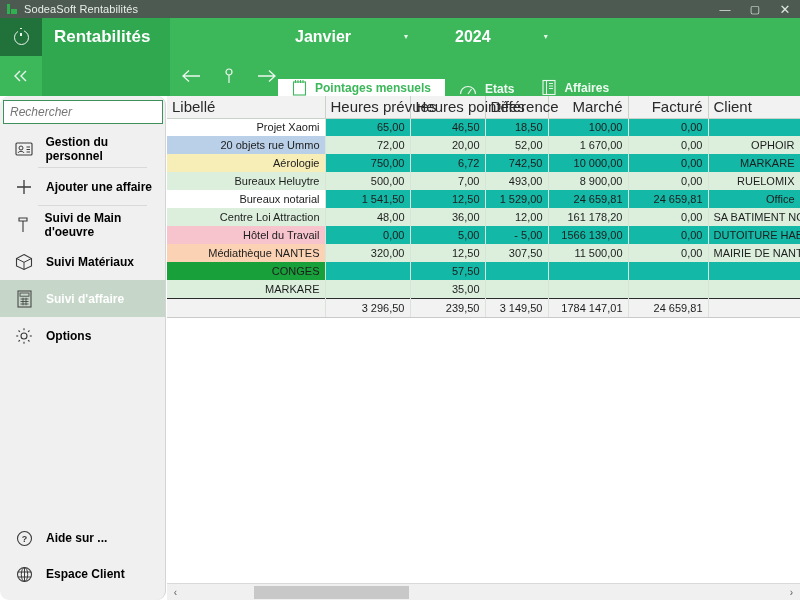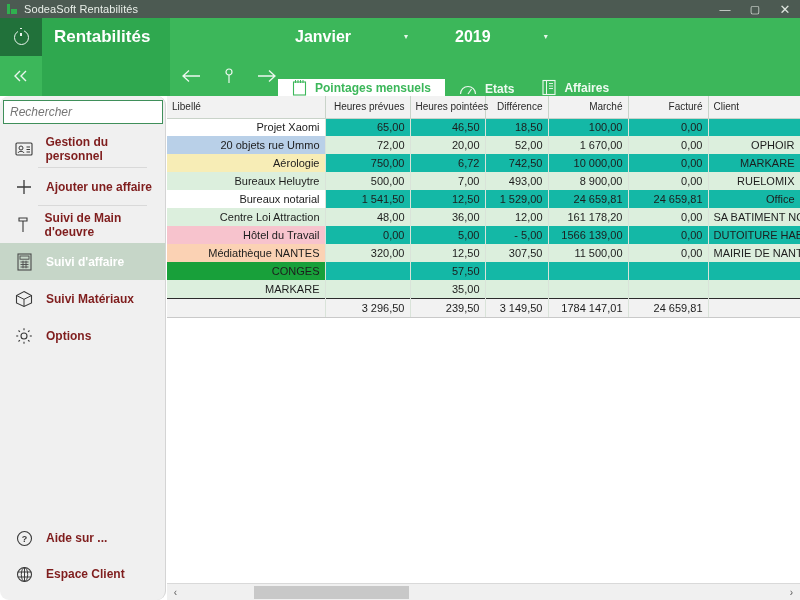--- a/index.html
+++ b/index.html
@@ -130,38 +130,38 @@
   }
   .searchwrap { padding: 4px 3px 0 3px; }
   .search {
     width: 160px; height: 24px; border: 1px solid #3f8f5a; background: #fff;
     padding: 0 6px; font-size: 12px; font-style: italic; color: #9a9a9a;
     font-family: "Liberation Sans", sans-serif; outline: none;
   }
   .menu { margin-top: 6px; }
   .menu-item {
     height: 37px; display: flex; align-items: center; gap: 12px;
-    padding-left: 14px; font-size: 12px; font-weight: bold; color: #7f1d1d;
+    padding-left: 14px; font-size: 12px; font-weight: bold; color: #000000;
   }
   .menu-item.active { background: #c6d6c8; color: #ffffff; }
   .menu-item .mi-ico { width: 20px; display: flex; align-items: center; justify-content: center; }
   .menu-sep { height: 1px; background: #d9d9d9; margin: 0 18px 0 38px; }
   .bottom-menu { position: absolute; left: 0; bottom: 8px; width: 166px; }
   .bottom-menu .menu-item { height: 36px; }
 
   
   .grid {
     position: absolute; left: 167px; top: 96px; width: 633px; height: 480px;
     background: #ffffff;
     overflow: hidden;
     font-size: 11px;
   }
   table.tbl { border-collapse: collapse; width: 633px; table-layout: fixed; }
   table.tbl th {
-    background: #f2f2f2; color: #2a2a2a; font-weight: normal; font-size: 10px;
+    background: #f2f2f2; color: #2a2a2a; font-weight: normal; font-size: 15px;
     height: 22px; border-right: 1px solid #c9d3c9; border-bottom: 1px solid #c9d3c9;
     padding: 0 5px; text-align: right; white-space: nowrap;
   }
   table.tbl th.l { text-align: left; }
   table.tbl td {
     height: 18px; border-right: 1px solid #d9e3d9; padding: 0 5px;
     text-align: right; white-space: nowrap; overflow: hidden; color: #1d1d1d;
   }
   table.tbl td.l { text-align: right; }
   tr.alt td { background: #dcefdd; }
@@ -213,21 +213,21 @@
   <div class="header">
     <div class="powerbox">
       <span class="power-glyph"></span>
     </div>
     <div class="brand">Rentabilités</div>
     <div class="period">
       <span class="month">Janvier</span>
       <span class="sp1"></span>
       <span class="caret">▾</span>
       <span class="sp2"></span>
-      <span class="year">2019</span>
+      <span class="year">2024</span>
       <span class="sp1"></span>
       <span class="caret">▾</span>
     </div>
   </div>
 
   <div class="tabstrip">
     <div class="collapse-btn">
       <svg width="20" height="14" viewBox="0 0 20 14">
         <path d="M9 2 L4 7 L9 12" fill="none" stroke="#eaf7ee" stroke-width="1.4"></path>
         <path d="M15 2 L10 7 L15 12" fill="none" stroke="#eaf7ee" stroke-width="1.4"></path>
@@ -318,40 +318,40 @@
       <div class="menu-item">
         <span class="mi-ico">
           <svg width="14" height="18" viewBox="0 0 14 18">
             <path d="M3 2 L11 2 L11 5 L3 5 Z" fill="none" stroke="#3a3a3a" stroke-width="1.1"></path>
             <path d="M7 5 L7 16" stroke="#3a3a3a" stroke-width="1.1"></path>
           </svg>
         </span>
         <span>Suivi de Main d'oeuvre</span>
       </div>
 
+      <div class="menu-item">
+        <span class="mi-ico">
+          <svg width="18" height="18" viewBox="0 0 18 18">
+            <path d="M9 1.5 L16.5 5.5 L16.5 13 L9 16.5 L1.5 13 L1.5 5.5 Z" fill="none" stroke="#3a3a3a" stroke-width="1.1"></path>
+            <path d="M1.5 5.5 L9 9.3 L16.5 5.5 M9 9.3 L9 16.5" fill="none" stroke="#3a3a3a" stroke-width="1"></path>
+          </svg>
+        </span>
+        <span>Suivi Matériaux</span>
+      </div>
+
       <div class="menu-item active">
         <span class="mi-ico">
           <svg width="15" height="18" viewBox="0 0 15 18">
             <rect x="1" y="1" width="13" height="16" fill="none" stroke="#4a4a4a" stroke-width="1.1"></rect>
             <rect x="3" y="3" width="9" height="3.2" fill="none" stroke="#4a4a4a" stroke-width=".9"></rect>
             <path d="M3.5 9 L11.5 9 M3.5 11.5 L11.5 11.5 M3.5 14 L11.5 14" stroke="#4a4a4a" stroke-width=".9"></path>
             <path d="M6 7.7 L6 15.3 M9 7.7 L9 15.3" stroke="#4a4a4a" stroke-width=".9"></path>
           </svg>
         </span>
         <span>Suivi d'affaire</span>
-      </div>
-
-      <div class="menu-item">
-        <span class="mi-ico">
-          <svg width="18" height="18" viewBox="0 0 18 18">
-            <path d="M9 1.5 L16.5 5.5 L16.5 13 L9 16.5 L1.5 13 L1.5 5.5 Z" fill="none" stroke="#3a3a3a" stroke-width="1.1"></path>
-            <path d="M1.5 5.5 L9 9.3 L16.5 5.5 M9 9.3 L9 16.5" fill="none" stroke="#3a3a3a" stroke-width="1"></path>
-          </svg>
-        </span>
-        <span>Suivi Matériaux</span>
       </div>
 
       <div class="menu-item">
         <span class="mi-ico">
           <svg width="18" height="18" viewBox="0 0 18 18">
             <circle cx="9" cy="9" r="3" fill="none" stroke="#3a3a3a" stroke-width="1.1"></circle>
             <g stroke="#3a3a3a" stroke-width="1.1">
               <path d="M9 1.2 L9 3.2"></path>
                 <path d="M9 14.8 L9 16.8"></path>
               <path d="M1.2 9 L3.2 9"></path>

